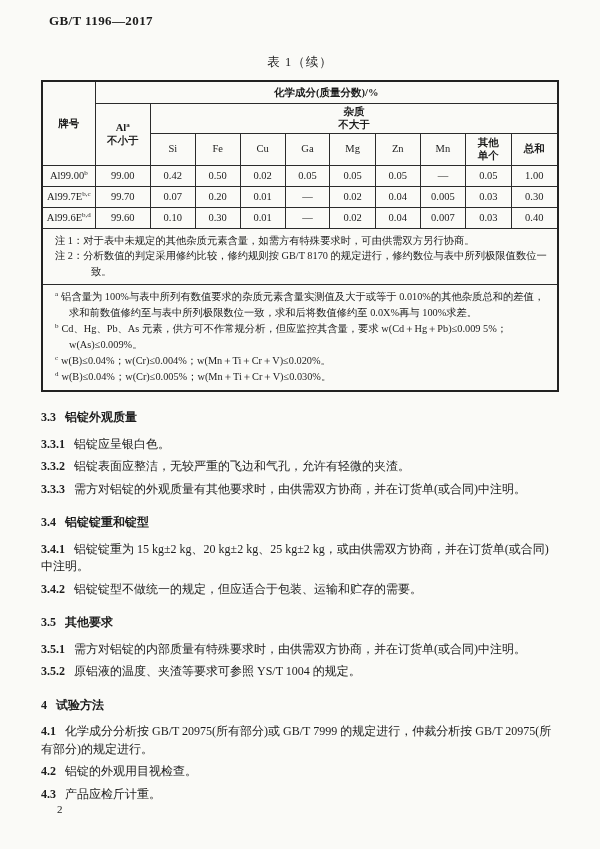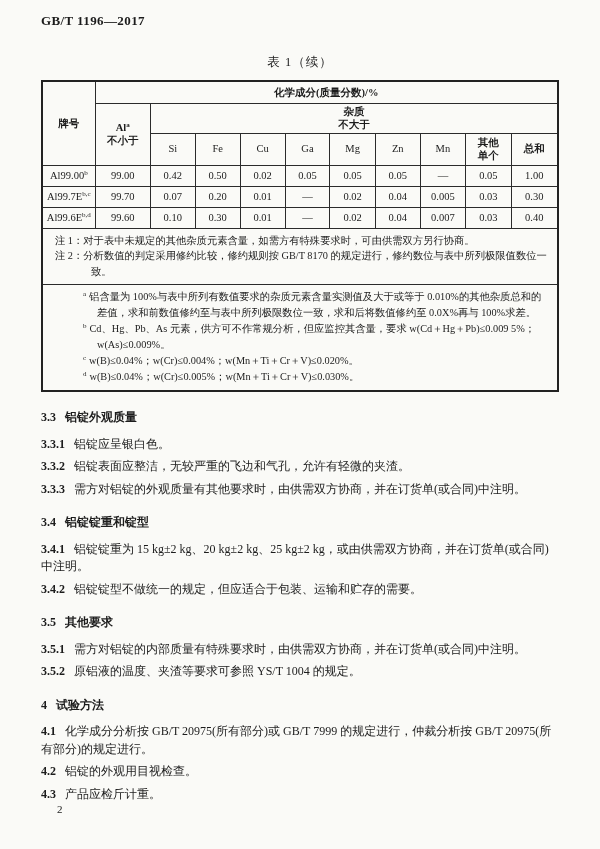--- a/index.html
+++ b/index.html
@@ -11,20 +11,21 @@
     position: relative;
     overflow: hidden;
   }
   .page { padding: 0 41px; }
 
   .doc-header {
     padding-top: 13px;
     font-size: 13px;
     font-weight: bold;
     letter-spacing: 0.4px;
+    margin-left: 8px;
   }
   .table-caption {
     text-align: center;
     margin-top: 25px;
     font-size: 12.5px;
     font-weight: normal;
     letter-spacing: 1px;
   }
 
   table.comp {
@@ -60,21 +61,20 @@
     padding-left: 36px;
     text-indent: -36px;
     font-weight: bold;
   }
   .note-plain { font-weight: normal; }
   .fn {
     font-size: 10.3px;
     line-height: 16px;
     padding-left: 14px;
     text-indent: -14px;
-    margin-left: 28px;
   }
   .fn sup { margin-right: 3px; }
 
   .body-text { margin-top: 17px; }
   .blk { font-size: 12px; line-height: 17.5px; }
   .blk .num { font-weight: bold; margin-right: 9px; }
   .blk.heading { font-weight: bold; margin-top: 4px; margin-bottom: 9px; }
   .blk.para { margin-bottom: 5px; }
   .blk.gap-before { margin-top: 16px; }
 

